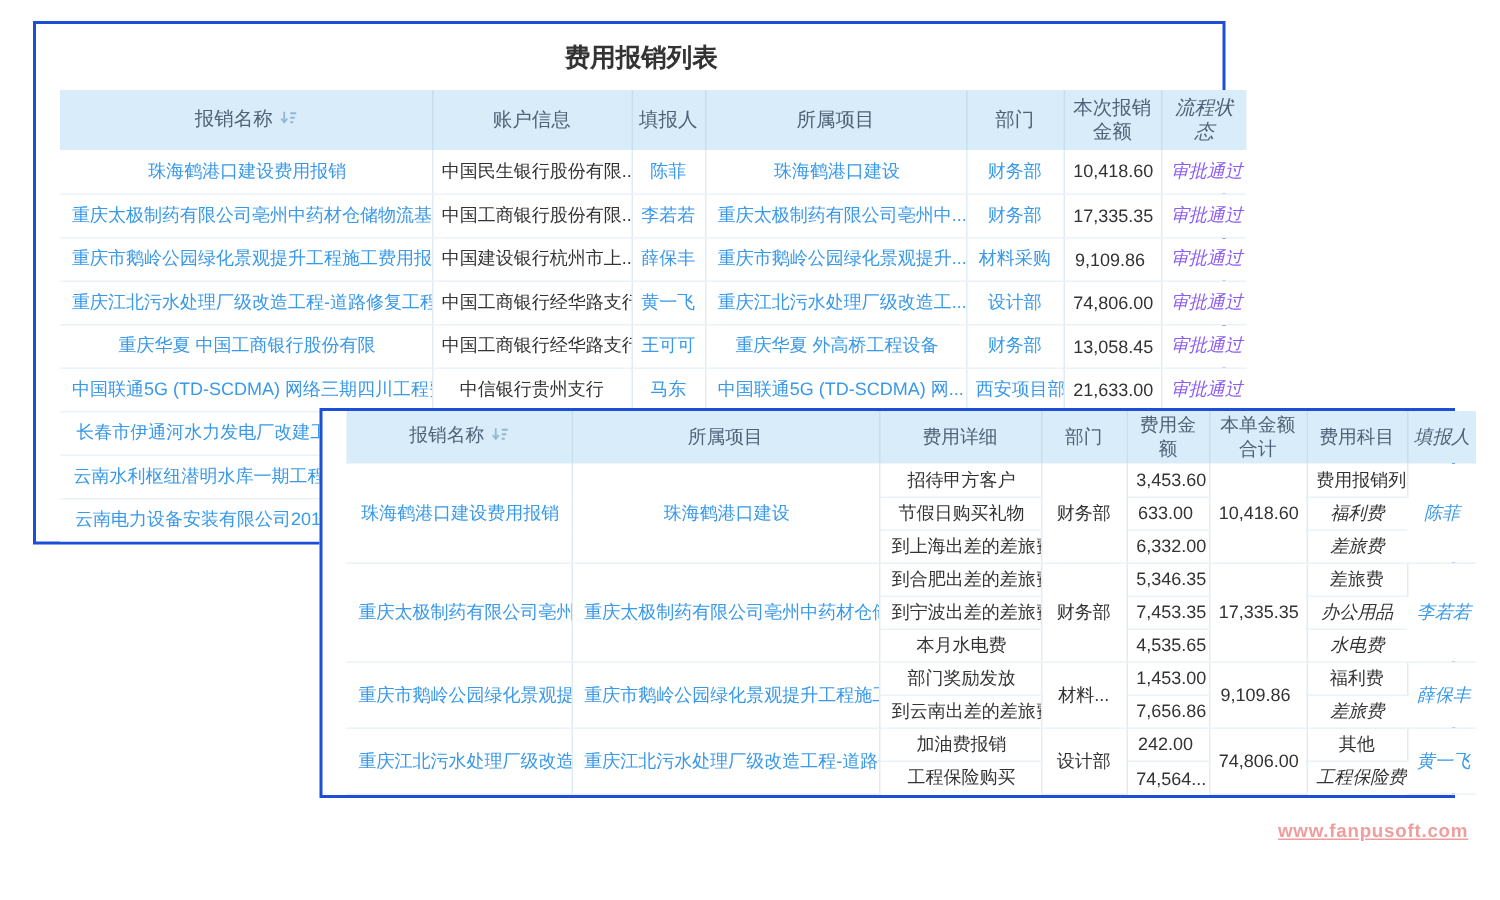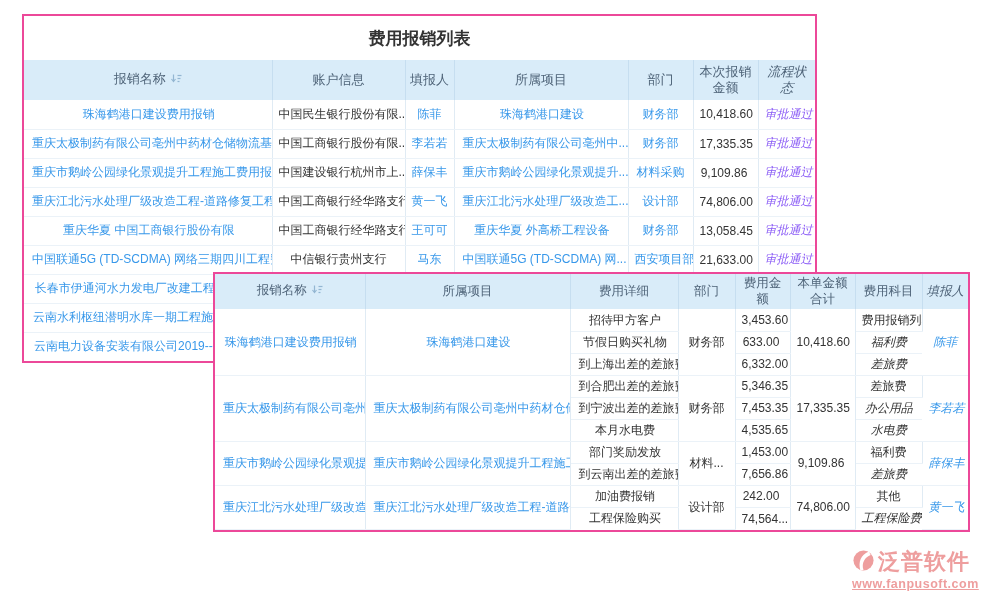--- a/index.html
+++ b/index.html
@@ -1,19 +1,19 @@
 <!DOCTYPE html>
 <html><head>
 <meta charset="utf-8">
 <style>
   html,body{margin:0;padding:0;width:1000px;height:600px;background:#fff;overflow:hidden;
     font-family:"Liberation Sans","DejaVu Sans",sans-serif;}
   .canvas{position:relative;width:1000px;height:600px;background:#fff;}
 
-  .panel{position:absolute;background:#fff;border:2px solid #ec4899;box-sizing:border-box;}
+  .panel{position:absolute;background:#fff;border:2px solid #1d4ed8;box-sizing:border-box;padding-left:16px;}
   .panel-list{left:22px;top:14px;width:795px;z-index:1;}
   .panel-detail{left:213px;top:272px;width:757px;z-index:10;}
 
   .panel-title{display:flex;align-items:center;justify-content:center;font-weight:bold;color:#333;}
   .panel-list .panel-title{height:44px;font-size:17px;}
   .panel-detail .panel-title{height:30px;font-size:16px;}
 
   table{border-collapse:collapse;table-layout:fixed;width:100%;}
   th{background:#d9ecf9;color:#4e6378;font-weight:normal;text-align:center;
      border-right:1px solid #c6def0;padding:2px 3px;box-sizing:border-box;line-height:1.25;}
@@ -263,25 +263,16 @@
           <tr>
             <td class="al c-dark">工程保险购买</td>
             <td class="ar c-dark">74,564...</td>
             <td class="ac c-dark">工程保险费</td>
           </tr>
         </tbody>
     </table>
   </section>
 
   <div class="watermark">
-    <div class="brand-row">
-      <span>
-        <svg width="23" height="23" viewBox="0 0 24 24">
-          <circle cx="12" cy="12" r="10.5" fill="#ee9e9e"></circle>
-          <path d="M17.5 2.5 C9 6.5 6.5 13 8.6 22 L12 22 C9.5 14.5 13.5 8.5 19.5 6.2 Z" fill="#ffffff"></path>
-        </svg>
-      </span>
-      <span class="brand">泛普软件</span>
-    </div>
     <div class="url">www.fanpusoft.com</div>
   </div>
 
 </div>
 
 </body></html>

